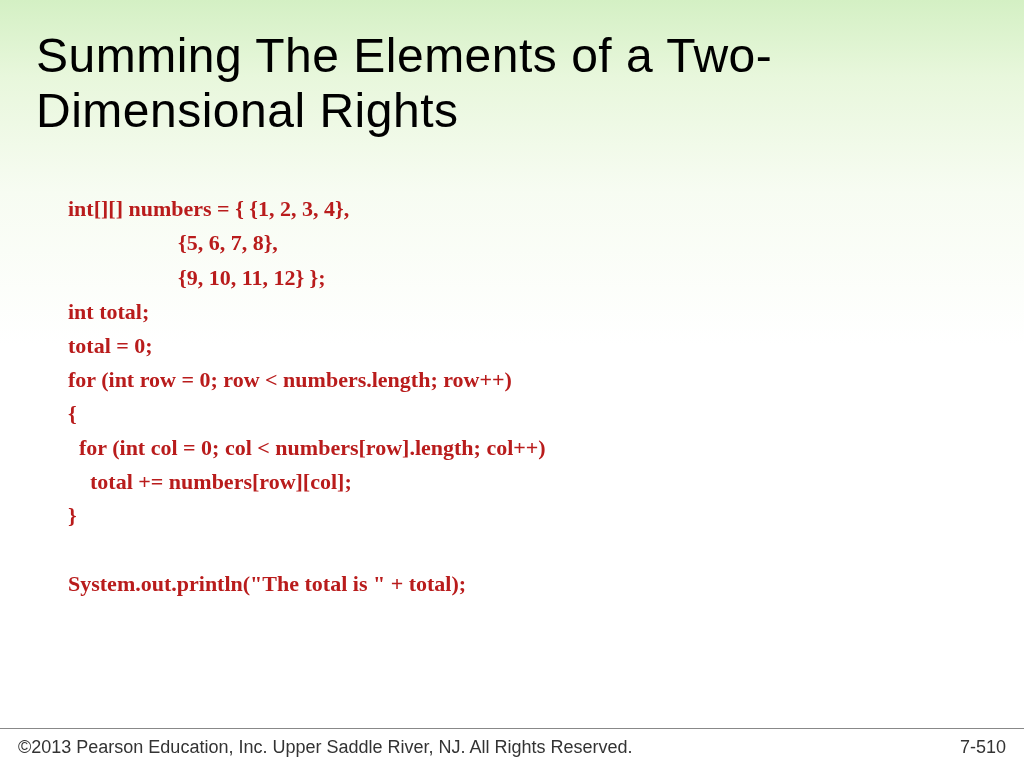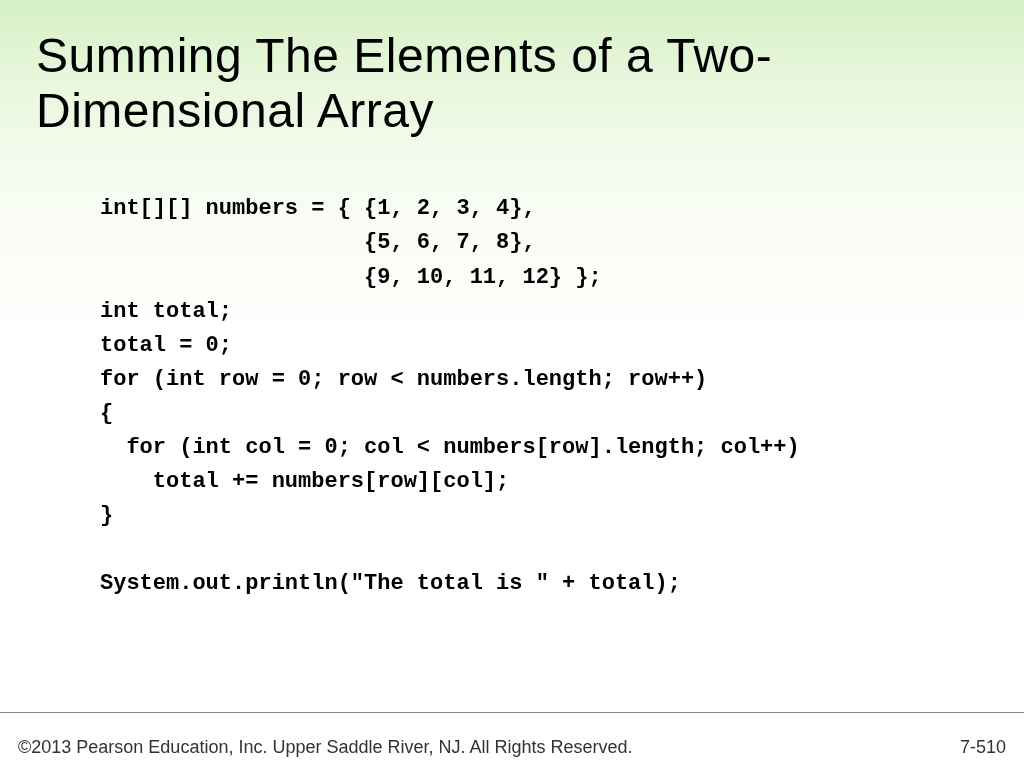--- a/index.html
+++ b/index.html
@@ -11,48 +11,48 @@
   }
   .title {
     font-size: 48px;
     font-weight: 400;
     color: #000;
     padding: 28px 36px 0 36px;
     line-height: 1.15;
     letter-spacing: 0.5px;
   }
   .code-block {
-    font-family: Liberation Mono, monospace;
+    font-family: Liberation Serif, serif;
     font-size: 22px;
     font-weight: bold;
-    color: #000000;
+    color: #b91c1c;
     white-space: pre;
-    padding-left: 100px;
+    padding-left: 68px;
     padding-top: 54px;
     line-height: 1.55;
   }
   .footer {
     position: absolute;
     left: 0;
     right: 0;
     bottom: 0;
     border-top: 1px solid #888;
-    padding: 24px 18px 10px 18px;
+    padding: 8px 18px 10px 18px;
     display: flex;
     justify-content: space-between;
     font-size: 18px;
     color: #333;
     background: #ffffff;
     gap: 24px;
   }
 </style>
 </head>
 <body>
 
-<div class="title">Summing The Elements of a Two-Dimensional Array</div>
+<div class="title">Summing The Elements of a Two-Dimensional Rights</div>
 
 <div class="code-block">int[][] numbers = { {1, 2, 3, 4},
                     {5, 6, 7, 8},
                     {9, 10, 11, 12} };
 int total;
 total = 0;
 for (int row = 0; row &lt; numbers.length; row++)
 {
   for (int col = 0; col &lt; numbers[row].length; col++)
     total += numbers[row][col];

